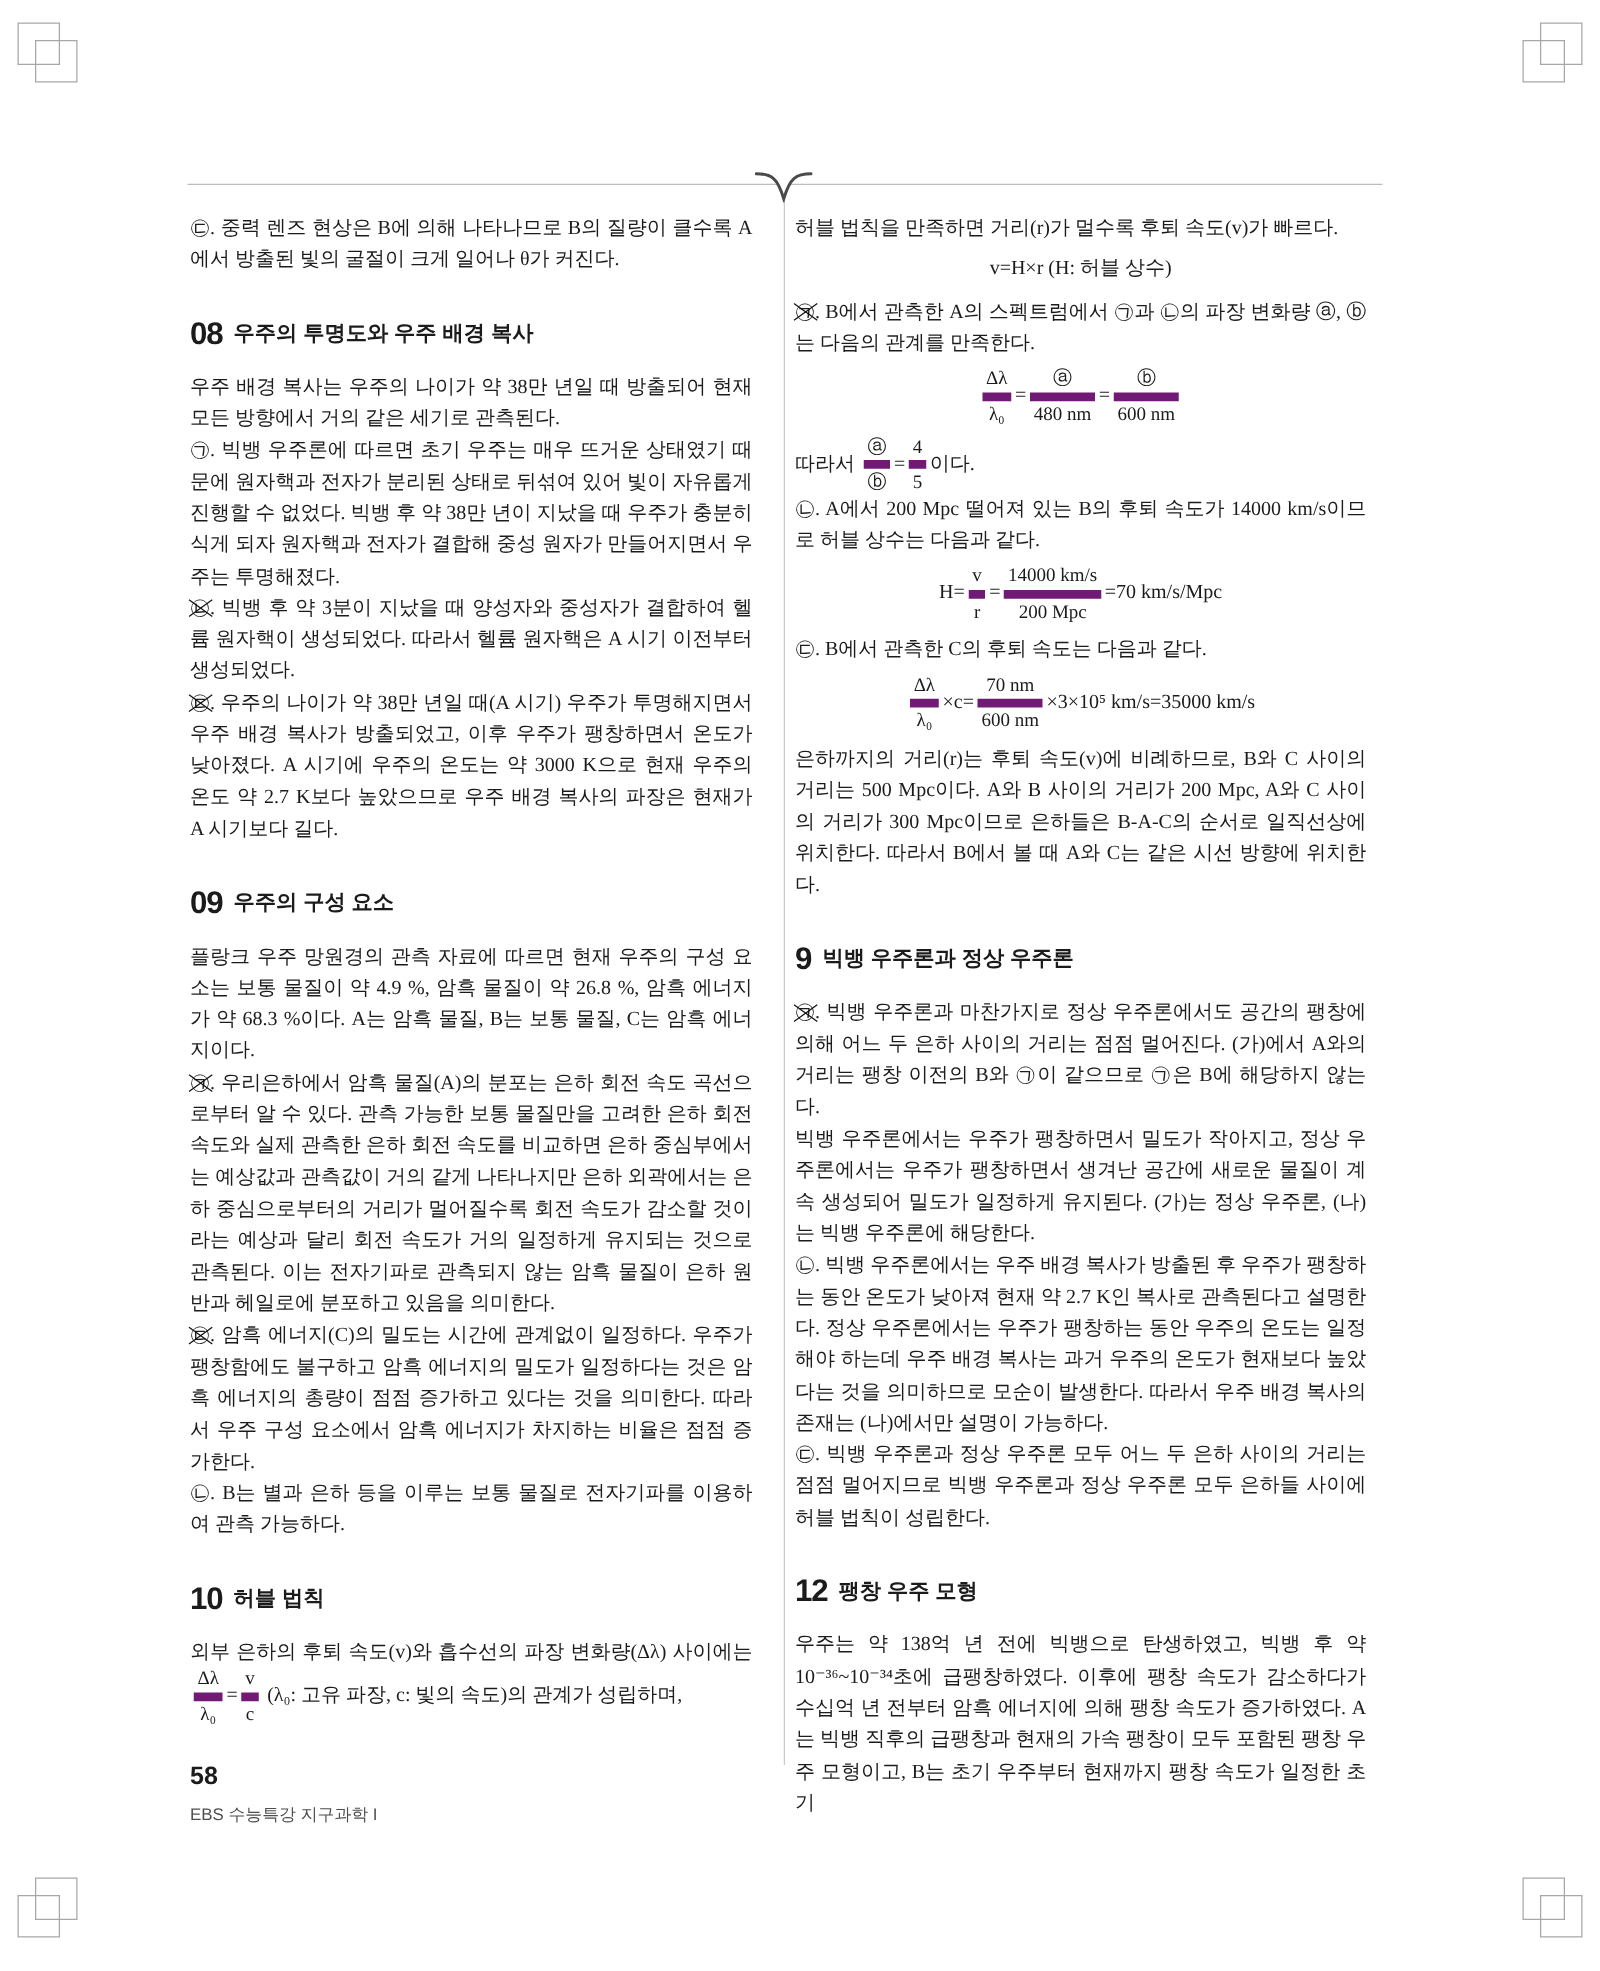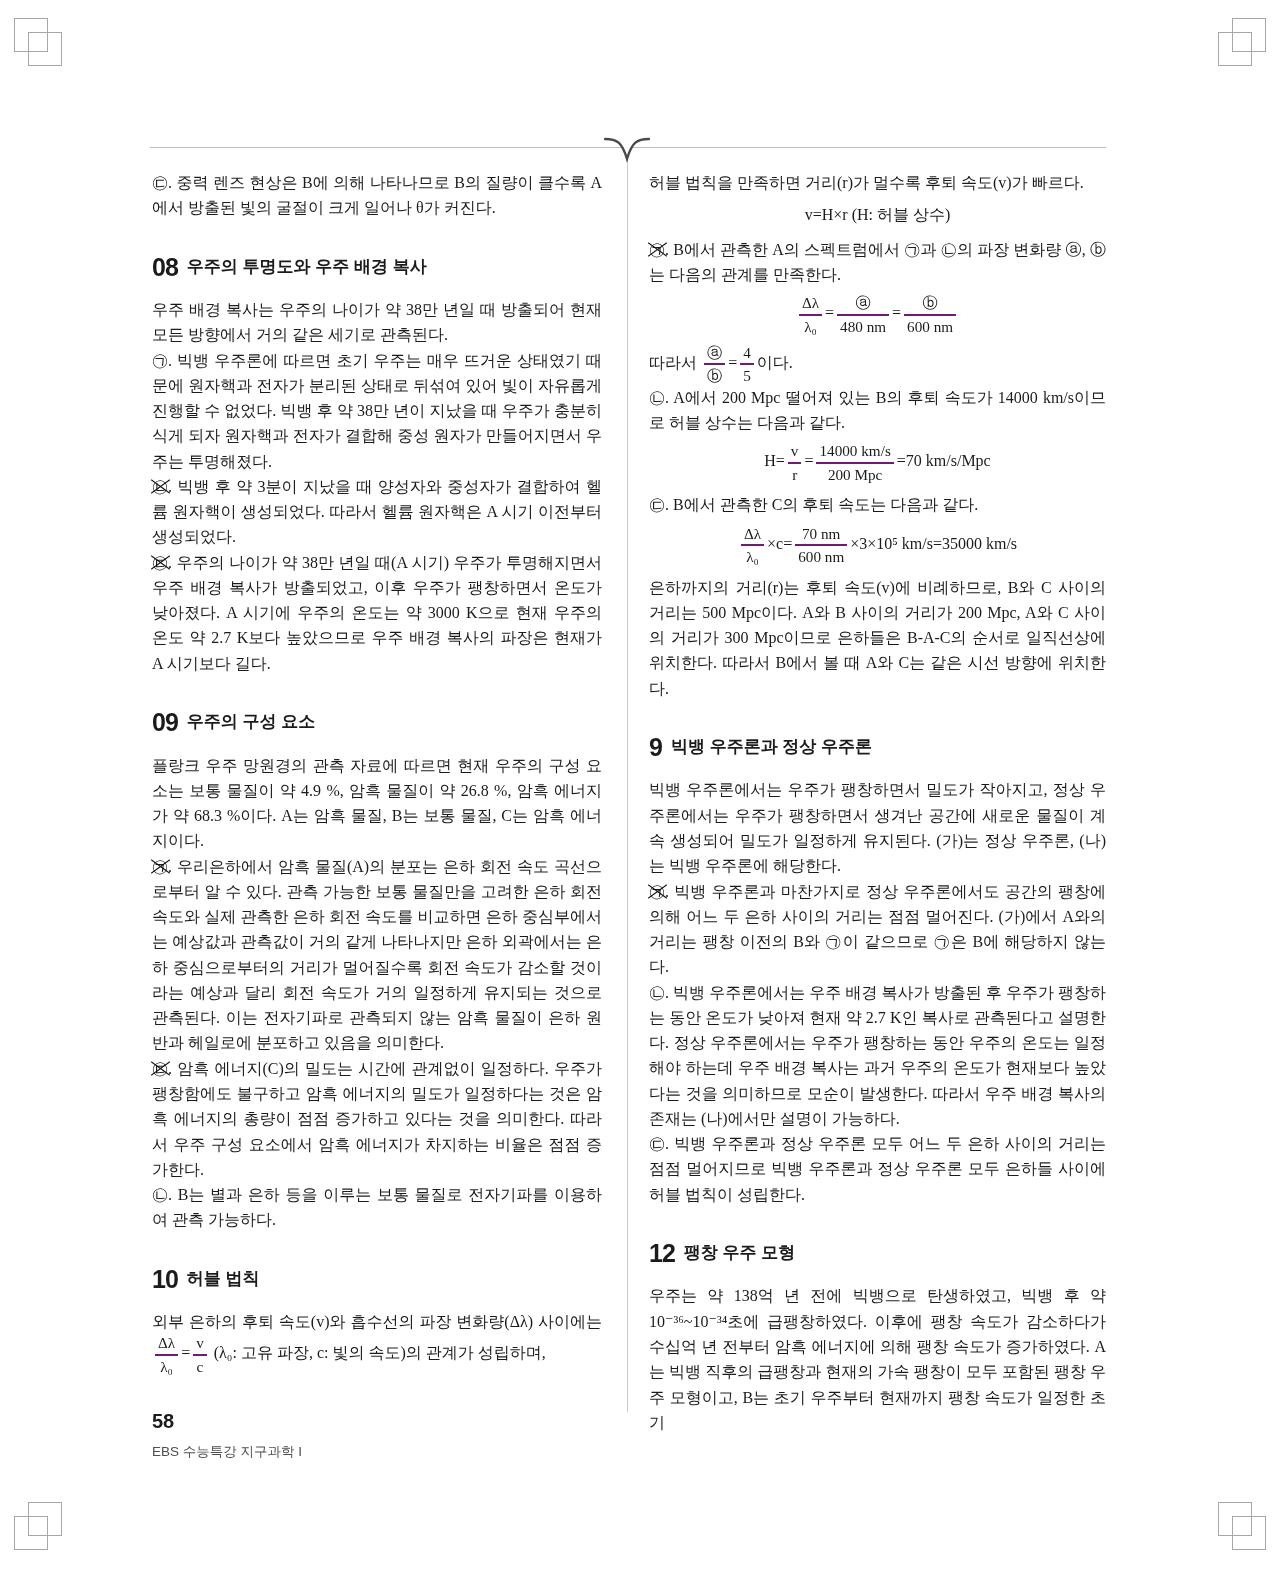--- a/index.html
+++ b/index.html
@@ -7,35 +7,35 @@
         color:#1b1b1b;font-family:"Liberation Serif","DejaVu Serif",serif;}
 
   
   .top-rule{position:absolute;left:150px;top:147px;width:956px;height:1px;background:#bdbdbd;}
   .divider{position:absolute;left:627px;top:150px;width:1px;height:1262px;background:#c9c9c9;}
   .ornament{position:absolute;left:604px;top:136px;}
 
   
   .content{position:absolute;left:152px;top:170px;width:954px;display:flex;}
   .col{font-size:16px;line-height:1.58;text-align:justify;}
-  .col.left{width:450px;margin-right:47px;}
+  .col.left{width:450px;margin-right:34px;}
   .col.right{width:457px;}
   .para{margin:0;}
 
   
   .sec-heading{margin:27px 0 10px;display:flex;align-items:center;gap:9px;
                font-family:"Liberation Sans","DejaVu Sans",sans-serif;}
   .sec-num{font-size:25px;font-weight:700;letter-spacing:-1px;}
   .sec-title{font-size:17px;font-weight:700;}
 
   
   .formula{text-align:center;padding:7px 0 9px;}
   .frac{display:inline-block;vertical-align:middle;text-align:center;margin:0 3px;
         font-size:0.95em;line-height:1.15;}
-  .fr-num{display:block;padding:0 3px 2px;border-bottom:2px solid #701a75;}
+  .fr-num{display:block;padding:0 3px 2px;border-bottom:7px solid #701a75;}
   .fr-den{display:block;padding:2px 3px 0;}
 
   
   .marker{display:inline-block;position:relative;}
   .marker.crossed::before,.marker.crossed::after{content:"";position:absolute;left:-3px;top:49%;
         width:23px;border-top:1.6px solid #101010;}
   .marker.crossed::before{transform:rotate(36deg);}
   .marker.crossed::after{transform:rotate(-36deg);}
 
   
@@ -113,22 +113,22 @@
         <p class="para">따라서 <span class="frac"><span class="fr-num">ⓐ</span><span class="fr-den">ⓑ</span></span>=<span class="frac"><span class="fr-num">4</span><span class="fr-den">5</span></span>이다.</p>
         <p class="para"><span class="marker">㉡</span>. A에서 200 Mpc 떨어져 있는 B의 후퇴 속도가 14000 km/s이므로 허블 상수는 다음과 같다.</p>
         <div class="formula">H=<span class="frac"><span class="fr-num">v</span><span class="fr-den">r</span></span>=<span class="frac"><span class="fr-num">14000 km/s</span><span class="fr-den">200 Mpc</span></span>=70 km/s/Mpc</div>
         <p class="para"><span class="marker">㉢</span>. B에서 관측한 C의 후퇴 속도는 다음과 같다.</p>
         <div class="formula"><span class="frac"><span class="fr-num">Δλ</span><span class="fr-den">λ₀</span></span>×c=<span class="frac"><span class="fr-num">70 nm</span><span class="fr-den">600 nm</span></span>×3×10⁵ km/s=35000 km/s</div>
         <p class="para">은하까지의 거리(r)는 후퇴 속도(v)에 비례하므로, B와 C 사이의 거리는 500 Mpc이다. A와 B 사이의 거리가 200 Mpc, A와 C 사이의 거리가 300 Mpc이므로 은하들은 B-A-C의 순서로 일직선상에 위치한다. 따라서 B에서 볼 때 A와 C는 같은 시선 방향에 위치한다.</p>
         <div class="sec-heading">
           <span class="sec-num">9</span>
           <span class="sec-title">빅뱅 우주론과 정상 우주론</span>
         </div>
+        <p class="para"><span class="marker crossed">㉠</span>. 빅뱅 우주론과 마찬가지로 정상 우주론에서도 공간의 팽창에 의해 어느 두 은하 사이의 거리는 점점 멀어진다. (가)에서 A와의 거리는 팽창 이전의 B와 ㉠이 같으므로 ㉠은 B에 해당하지 않는다.</p>
         <p class="para">빅뱅 우주론에서는 우주가 팽창하면서 밀도가 작아지고, 정상 우주론에서는 우주가 팽창하면서 생겨난 공간에 새로운 물질이 계속 생성되어 밀도가 일정하게 유지된다. (가)는 정상 우주론, (나)는 빅뱅 우주론에 해당한다.</p>
-        <p class="para"><span class="marker crossed">㉠</span>. 빅뱅 우주론과 마찬가지로 정상 우주론에서도 공간의 팽창에 의해 어느 두 은하 사이의 거리는 점점 멀어진다. (가)에서 A와의 거리는 팽창 이전의 B와 ㉠이 같으므로 ㉠은 B에 해당하지 않는다.</p>
         <p class="para"><span class="marker">㉡</span>. 빅뱅 우주론에서는 우주 배경 복사가 방출된 후 우주가 팽창하는 동안 온도가 낮아져 현재 약 2.7 K인 복사로 관측된다고 설명한다. 정상 우주론에서는 우주가 팽창하는 동안 우주의 온도는 일정해야 하는데 우주 배경 복사는 과거 우주의 온도가 현재보다 높았다는 것을 의미하므로 모순이 발생한다. 따라서 우주 배경 복사의 존재는 (나)에서만 설명이 가능하다.</p>
         <p class="para"><span class="marker">㉢</span>. 빅뱅 우주론과 정상 우주론 모두 어느 두 은하 사이의 거리는 점점 멀어지므로 빅뱅 우주론과 정상 우주론 모두 은하들 사이에 허블 법칙이 성립한다.</p>
         <div class="sec-heading">
           <span class="sec-num">12</span>
           <span class="sec-title">팽창 우주 모형</span>
         </div>
         <p class="para">우주는 약 138억 년 전에 빅뱅으로 탄생하였고, 빅뱅 후 약 10⁻³⁶~10⁻³⁴초에 급팽창하였다. 이후에 팽창 속도가 감소하다가 수십억 년 전부터 암흑 에너지에 의해 팽창 속도가 증가하였다. A는 빅뱅 직후의 급팽창과 현재의 가속 팽창이 모두 포함된 팽창 우주 모형이고, B는 초기 우주부터 현재까지 팽창 속도가 일정한 초기</p>
       </div>
   </div>
 

